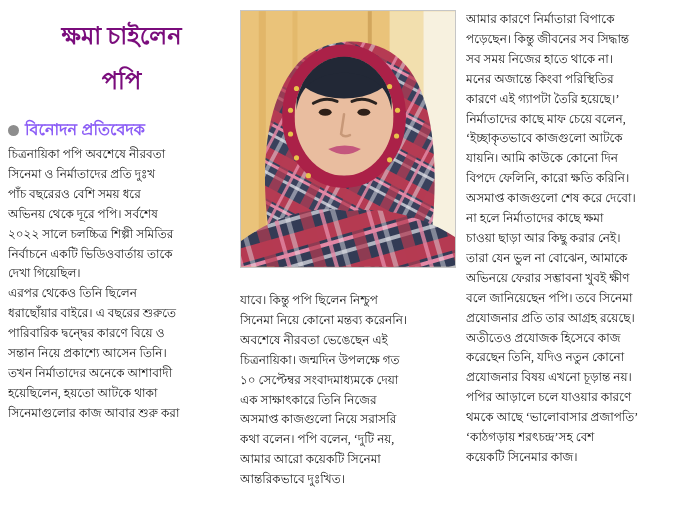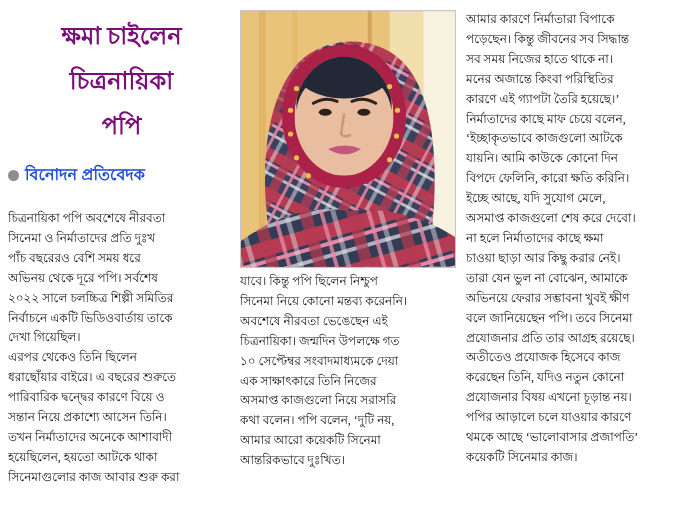--- a/index.html
+++ b/index.html
@@ -17,50 +17,49 @@
   .headline {
     font-family:Liberation Serif, serif;
     font-weight:bold; font-size:24px; line-height:45px;
     color:#7a0c7c; text-align:center; padding-top:8px;
   }
   .headline .hl-line { display:block; }
 
   .byline {
     margin-top:13px; display:flex; align-items:center; gap:6px;
     font-family:"Liberation Sans", sans-serif;
-    font-weight:bold; font-size:16px; color:#1d4ed8;
+    font-weight:bold; font-size:16px; color:#8b5cf6;
   }
   .byline .bullet {
     width:11px; height:11px; border-radius:50%;
     background:#8d8d8d; display:inline-block; flex:0 0 auto;
   }
 
-  .body-text { margin-top:20px; }
+  .body-text { margin-top:1px; }
   .body-text .tl {
     font-size:12px; line-height:19.9px; color:#151515;
     white-space:nowrap; overflow:hidden;
   }
   .col-right .body-text { margin-top:6px; }
-  .col-mid  .body-text { margin-top:4px; }
+  .col-mid  .body-text { margin-top:23px; }
 
   .photo {
     width:216px; height:258px; border:1px solid #c6c6c6;
     background:#eac37a; overflow:hidden;
   }
   .photo svg { display:block; width:100%; height:100%; }
 </style>
 </head>
 <body>
 
 <div class="page">
 
   <div class="col col-left">
     <h1 class="headline">
         <span class="hl-line">ক্ষমা চাইলেন</span>
-        <span class="hl-line">চিত্রনায়িকা</span>
         <span class="hl-line">পপি</span>
       </h1>
     <div class="byline">
       <span class="bullet"></span>
       <span class="byline-text">বিনোদন প্রতিবেদক</span>
     </div>
     <div class="body-text">
         <div class="tl">চিত্রনায়িকা পপি অবশেষে নীরবতা</div>
         <div class="tl">সিনেমা ও নির্মাতাদের প্রতি দুঃখ</div>
         <div class="tl">পাঁচ বছরেরও বেশি সময় ধরে</div>
@@ -160,30 +159,30 @@
     <div class="body-text">
         <div class="tl">আমার কারণে নির্মাতারা বিপাকে</div>
         <div class="tl">পড়েছেন। কিন্তু জীবনের সব সিদ্ধান্ত</div>
         <div class="tl">সব সময় নিজের হাতে থাকে না।</div>
         <div class="tl">মনের অজান্তে কিংবা পরিস্থিতির</div>
         <div class="tl">কারণে এই গ্যাপটা তৈরি হয়েছে।’</div>
         <div class="tl">নির্মাতাদের কাছে মাফ চেয়ে বলেন,</div>
         <div class="tl">‘ইচ্ছাকৃতভাবে কাজগুলো আটকে</div>
         <div class="tl">যায়নি। আমি কাউকে কোনো দিন</div>
         <div class="tl">বিপদে ফেলিনি, কারো ক্ষতি করিনি।</div>
-        <div class="tl">ইচ্ছে আছে, যদি সুযোগ মেলে,</div>
         <div class="tl">অসমাপ্ত কাজগুলো শেষ করে দেবো।</div>
         <div class="tl">না হলে নির্মাতাদের কাছে ক্ষমা</div>
         <div class="tl">চাওয়া ছাড়া আর কিছু করার নেই।</div>
         <div class="tl">তারা যেন ভুল না বোঝেন, আমাকে</div>
         <div class="tl">অভিনয়ে ফেরার সম্ভাবনা খুবই ক্ষীণ</div>
         <div class="tl">বলে জানিয়েছেন পপি। তবে সিনেমা</div>
         <div class="tl">প্রযোজনার প্রতি তার আগ্রহ রয়েছে।</div>
         <div class="tl">অতীতেও প্রযোজক হিসেবে কাজ</div>
         <div class="tl">করেছেন তিনি, যদিও নতুন কোনো</div>
         <div class="tl">প্রযোজনার বিষয় এখনো চূড়ান্ত নয়।</div>
         <div class="tl">পপির আড়ালে চলে যাওয়ার কারণে</div>
         <div class="tl">থমকে আছে ‘ভালোবাসার প্রজাপতি’</div>
+        <div class="tl">‘কাঠগড়ায় শরৎচন্দ্র’সহ বেশ</div>
         <div class="tl">কয়েকটি সিনেমার কাজ।</div>
       </div>
   </div>
 
 </div>
 
 </body></html>

